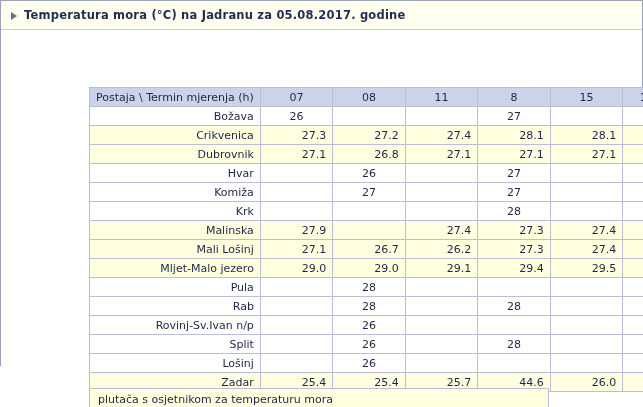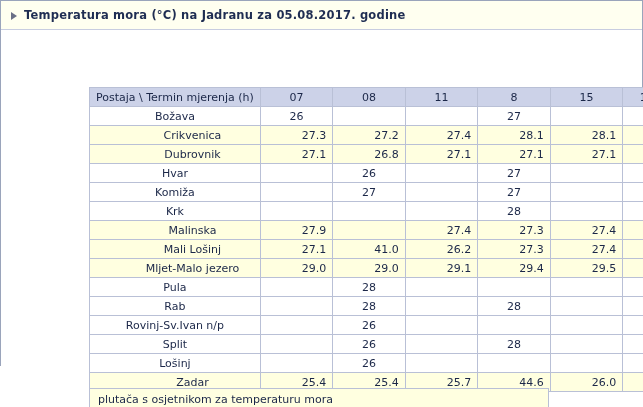--- a/index.html
+++ b/index.html
@@ -77,21 +77,21 @@
     height: 20px;
   }
   thead th.h-station {
     text-align: left;
     width: 226px;
   }
   thead th.h-hour {
     width: 40px;
   }
   td.station {
-    text-align: center;
+    text-align: right;
     color: #1b2748;
   }
   td.val {
     text-align: center;
     color: #1b2748;
   }
   tr.row-white td {
     background: #ffffff;
   }
   tr.row-yellow td {
@@ -201,21 +201,21 @@
               <td class="val">27.9</td>
               <td class="val"></td>
               <td class="val">27.4</td>
               <td class="val">27.3</td>
               <td class="val">27.4</td>
               <td class="val"></td>
             </tr>
             <tr class="row-yellow">
               <td class="station">Mali Lošinj</td>
               <td class="val">27.1</td>
-              <td class="val">41.0</td>
+              <td class="val">26.7</td>
               <td class="val">26.2</td>
               <td class="val">27.3</td>
               <td class="val">27.4</td>
               <td class="val"></td>
             </tr>
             <tr class="row-yellow">
               <td class="station">Mljet-Malo jezero</td>
               <td class="val">29.0</td>
               <td class="val">29.0</td>
               <td class="val">29.1</td>

